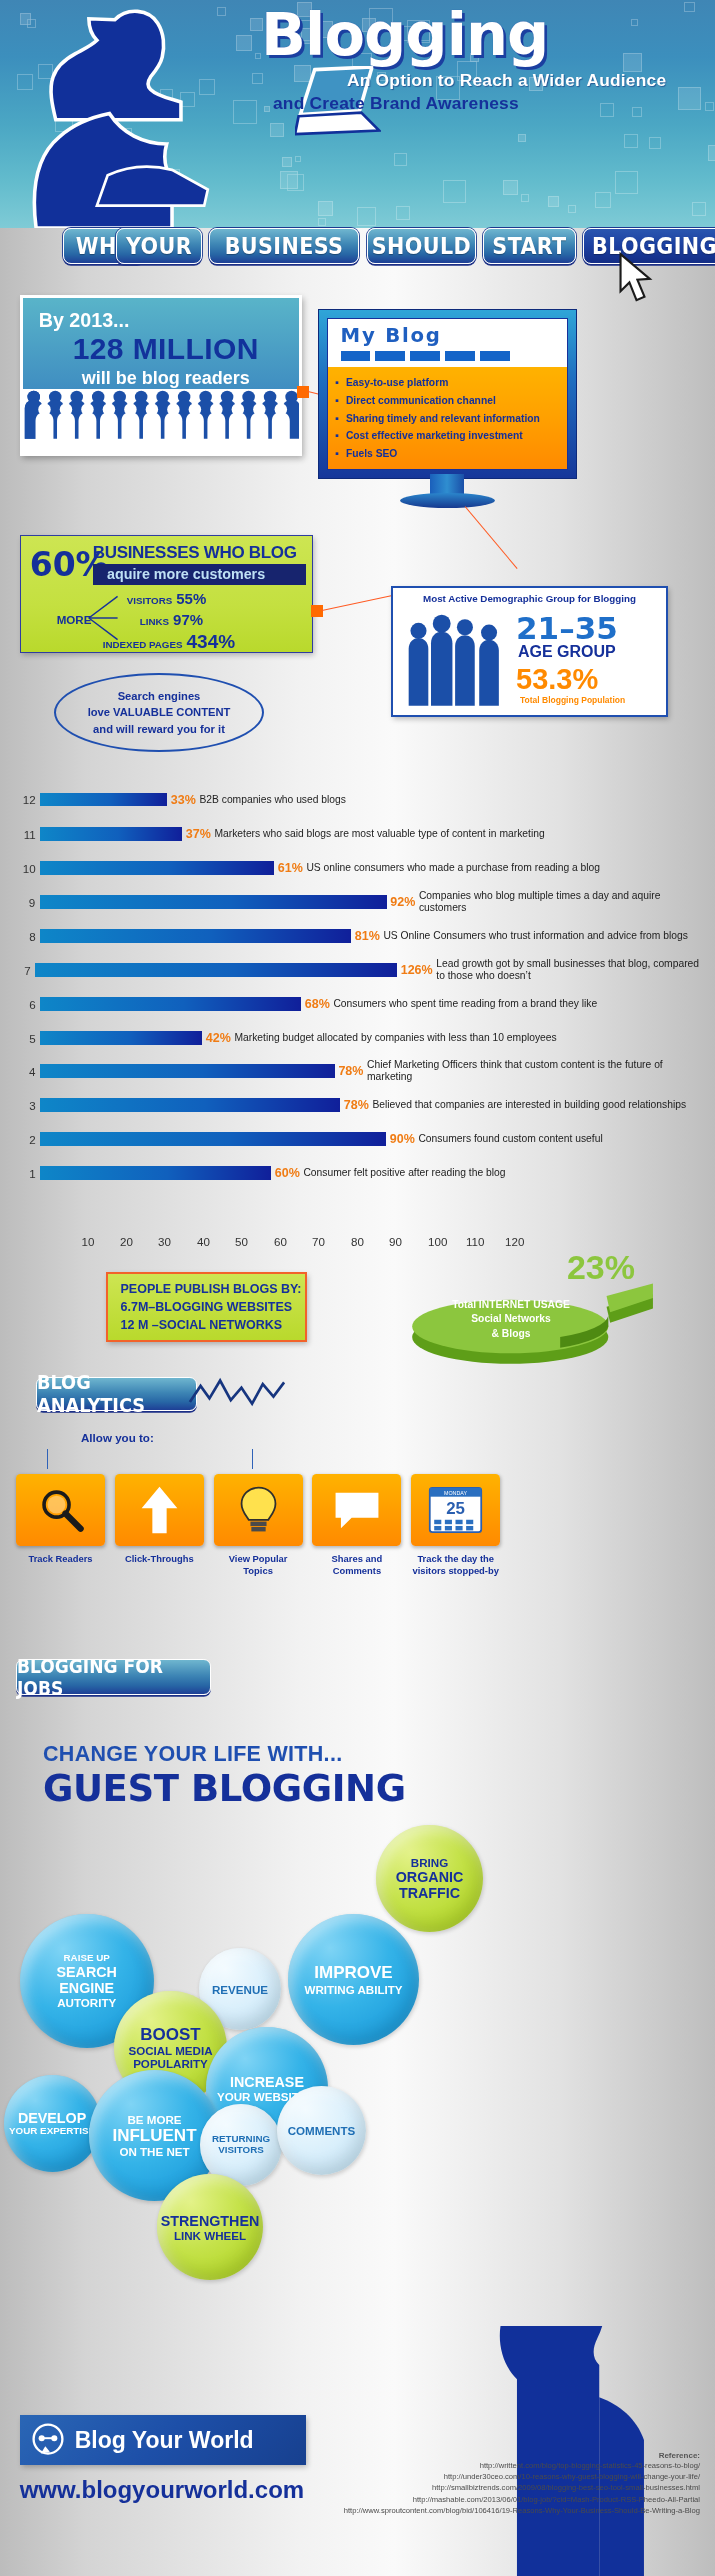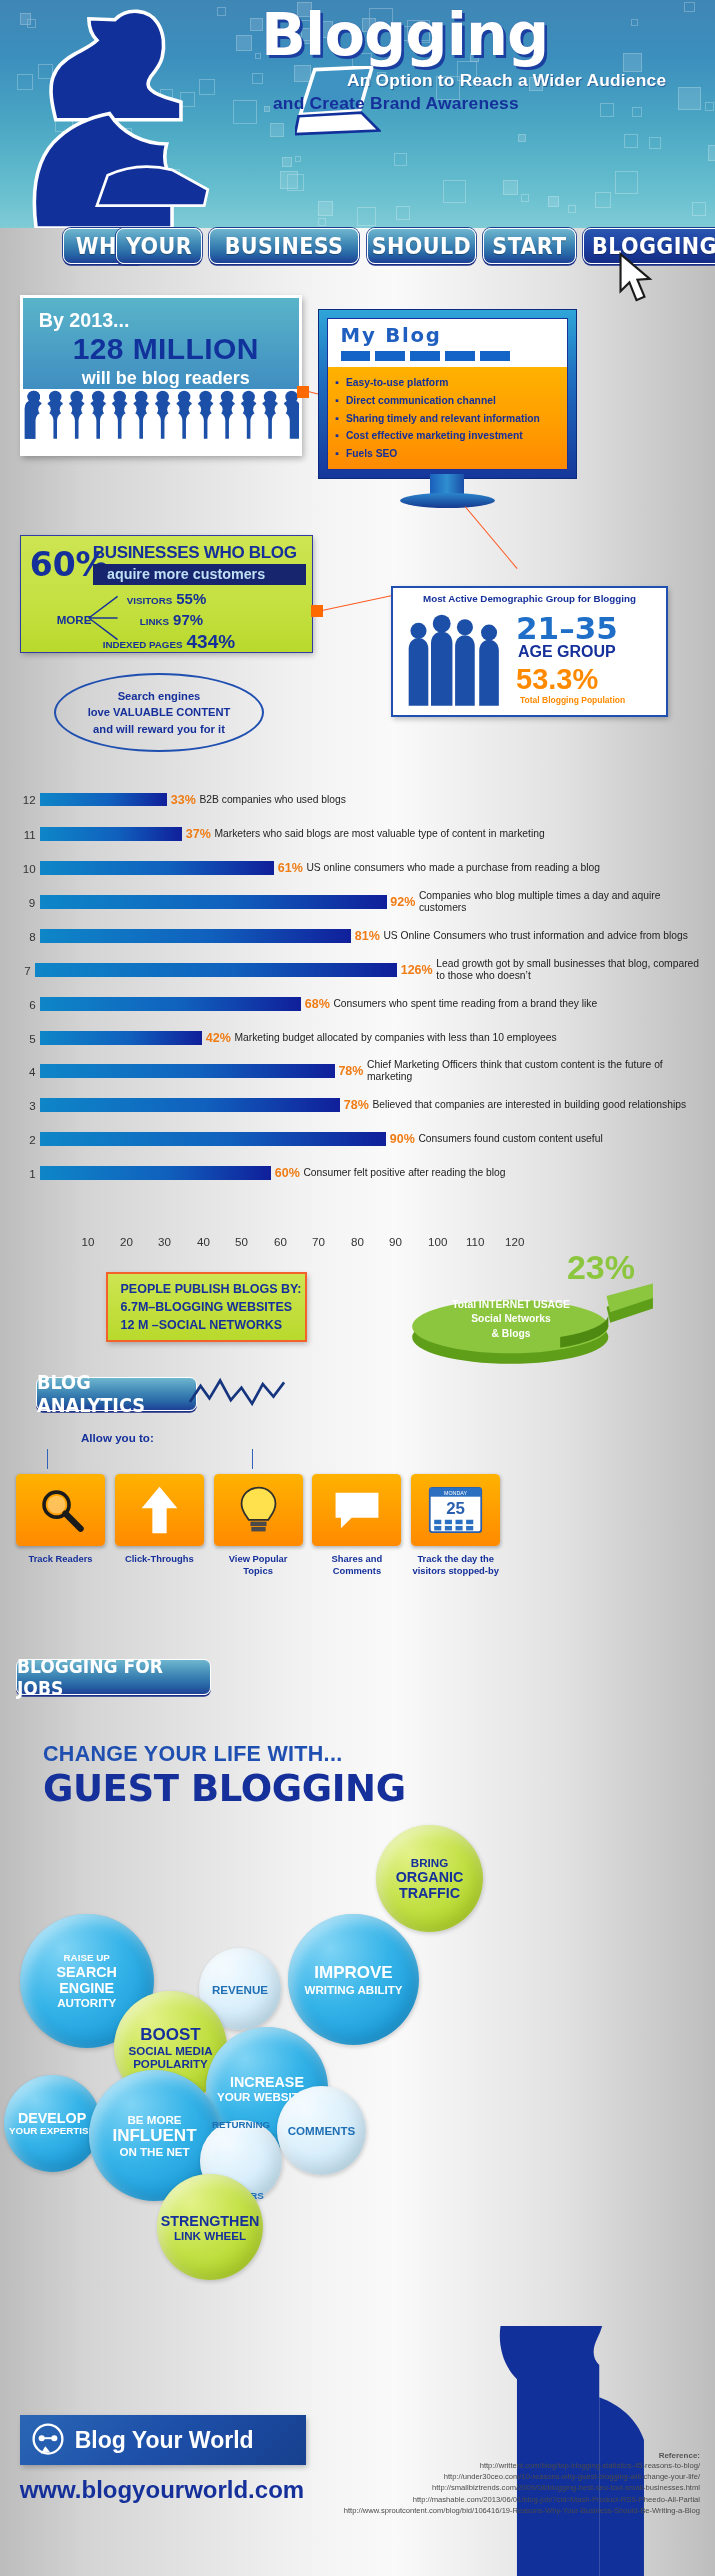--- a/index.html
+++ b/index.html
@@ -675,21 +675,21 @@
       </div>
       <div class="bub blue" style="left:3.6px;top:259px;width:97px;height:97px;">
         <div class="lg">DEVELOP</div>
         <div class="sm">YOUR EXPERTISE</div>
       </div>
       <div class="bub blue" style="left:89px;top:254px;width:131px;height:131px;">
         <div class="md">BE MORE</div>
         <div class="xl">INFLUENT</div>
         <div class="md">ON THE NET</div>
       </div>
-      <div class="bub pale" style="left:200px;top:304px;width:82px;height:82px;justify-content:space-between;">
+      <div class="bub pale" style="left:200px;top:288px;width:82px;height:82px;">
         <div class="sm">RETURNING</div>
         <div class="sm">VISITORS</div>
       </div>
       <div class="bub pale" style="left:277px;top:270px;width:89px;height:89px;">
         <div class="md">COMMENTS</div>
       </div>
       <div class="bub green" style="left:157px;top:358px;width:106px;height:106px;">
         <div class="lg">STRENGTHEN</div>
         <div class="md">LINK WHEEL</div>
       </div>

